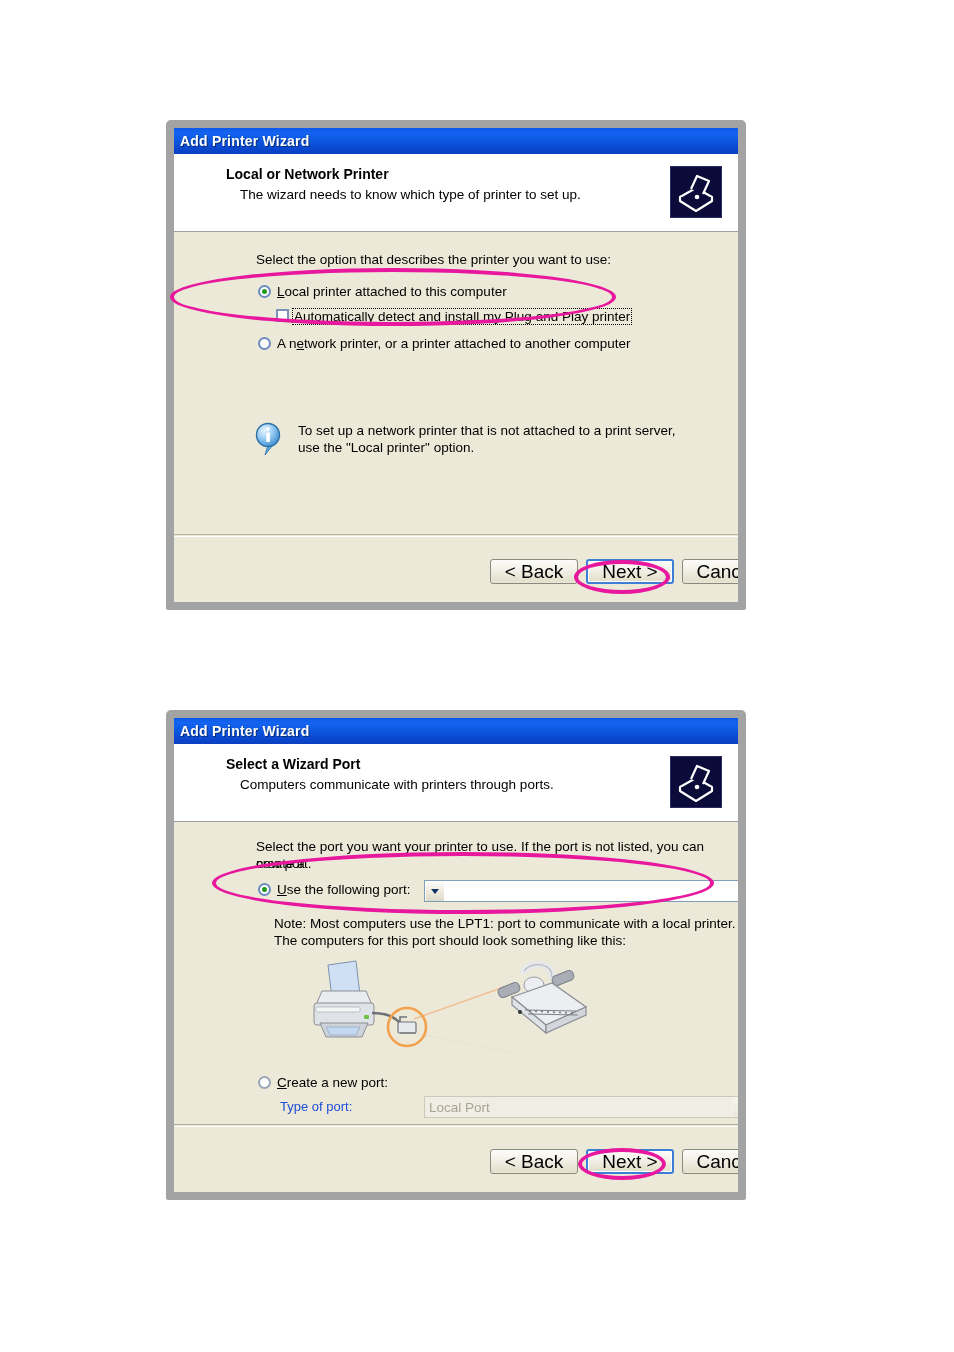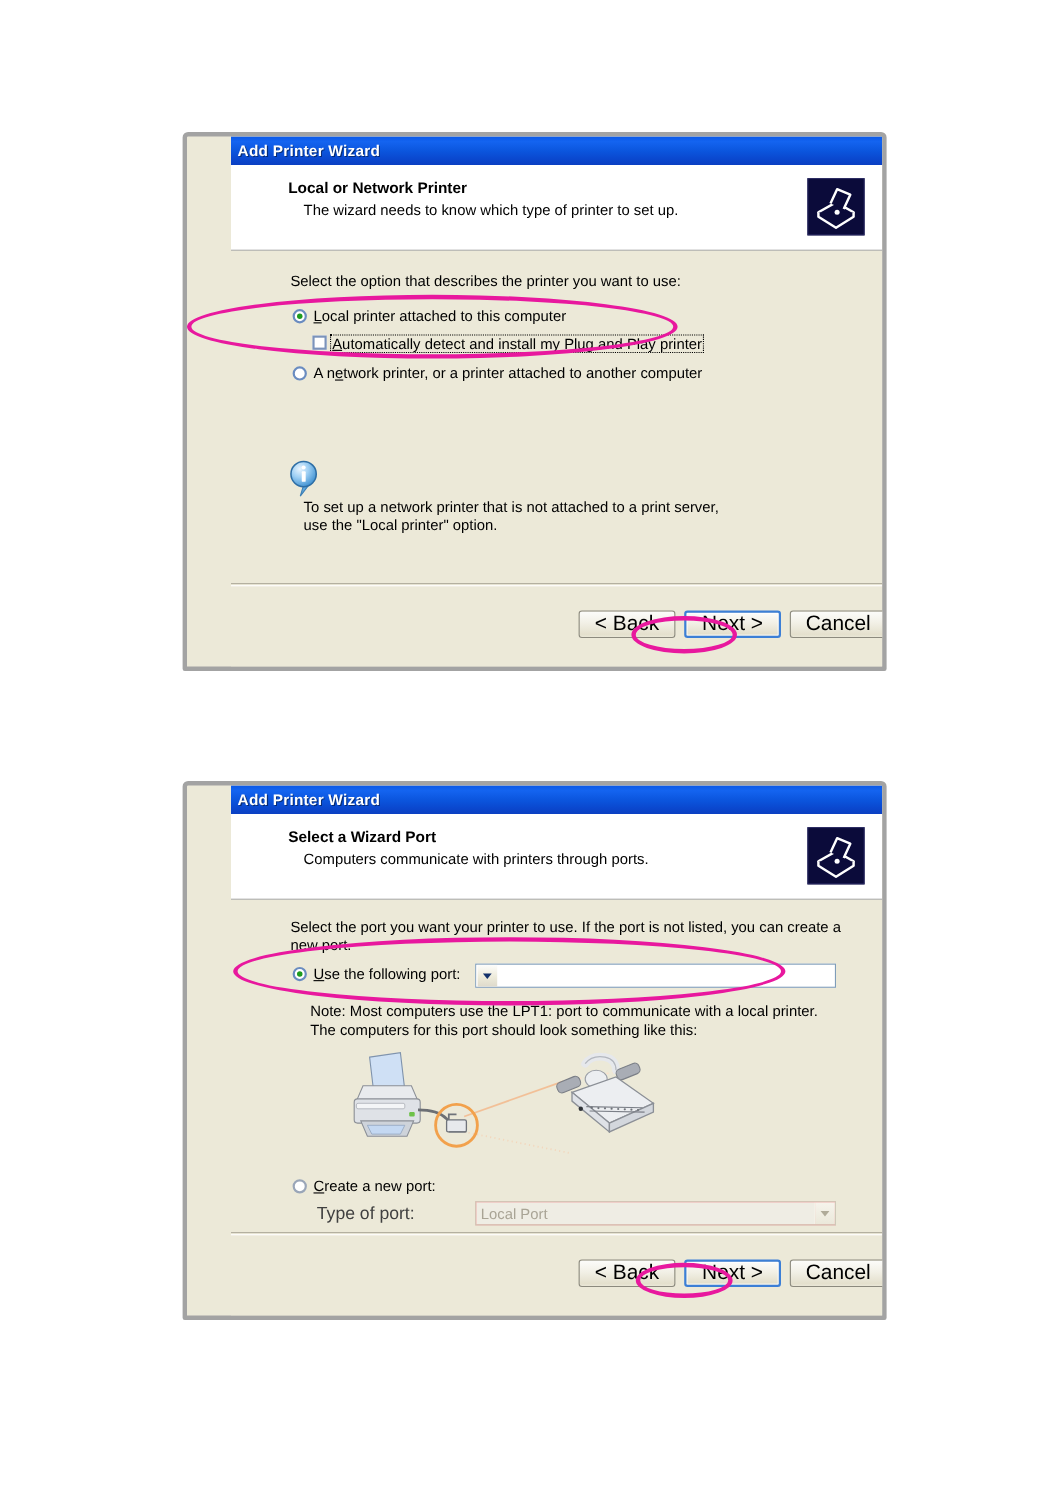--- a/index.html
+++ b/index.html
@@ -12,27 +12,26 @@
     width: 954px;
     height: 1352px;
     position: relative;
     font-family: "Liberation Sans", sans-serif;
     -webkit-font-smoothing: none;
   }
 
   
   .dialog {
     position: absolute;
-    width: 640px;
+    width: 580px;
     background: #ece9d8;
-    border: 4px solid #a3a3a3;
+    border: 8px solid #a3a3a3;
     border-radius: 5px 5px 2px 2px;
     box-sizing: border-box;
     overflow: hidden;
-    padding-left: 40px;
   }
   #dialog-1 { left: 166px; top: 120px; height: 490px; }
   #dialog-2 { left: 166px; top: 710px; height: 490px; }
 
   .titlebar {
     height: 26px;
     background: linear-gradient(to bottom,
         #0a58e8 0%, #1464f0 18%, #0b55dd 52%, #0a48cf 78%, #0b3fc2 100%);
     display: flex;
     align-items: center;
@@ -81,20 +80,21 @@
     border: 1px solid #2b2b64;
     box-sizing: border-box;
   }
 
   
   .body {
     position: relative;
     height: 302px;
     background: #ece9d8;
     box-sizing: border-box;
+    margin-left: 28px;
   }
   .footer {
     position: relative;
     height: 76px;
     background: #ece9d8;
     border-top: 1px solid #b4b0a0;
     box-sizing: border-box;
   }
   .footer::before{
     content:"";
@@ -150,21 +150,21 @@
     color: #000;
     white-space: nowrap;
     border: 1px dotted #000;
     padding: 0 1px;
     line-height: 15px;
   }
 
   u.acc { text-decoration: underline; }
 
   
-  .info-wrap { position: absolute; left: 22px; top: 200px; display: flex; flex-direction: column; }
+  .info-wrap { position: absolute; left: 22px; top: 200px; display: flex; }
   .info-icon {
     width: 30px; height: 34px; flex: 0 0 auto; position: relative;
   }
   .info-text { margin-left: 14px; font-size: 13.5px; line-height: 17px; color: #000; }
 
   
   .btn {
     position: absolute;
     width: 88px;
     height: 25px;
@@ -209,33 +209,33 @@
   }
   .combo-arrow {
     width: 18px;
     flex: 0 0 auto;
     background: linear-gradient(to bottom, #fdfdfc, #ece9d8 60%, #dedacb);
     border-left: 1px solid #ffffff;
     display: flex;
     align-items: center;
     justify-content: center;
   }
-  .combo.disabled { border: 1px solid #cdc9b8; background: #fca5a5; }
+  .combo.disabled { border: 1px solid #cdc9b8; background: #6d28d9; }
   .combo.disabled .combo-value {
     background: #efede4;
     color: #a9a495;
   }
   .combo.disabled .combo-arrow {
     background: linear-gradient(to bottom, #f6f4ec, #ebe8da);
     border-left: 1px solid #f3f1e8;
   }
   .chev { width: 0; height: 0; border-left: 4px solid transparent; border-right: 4px solid transparent; border-top: 5px solid #13316b; }
   .chev.dim { border-top-color: #b0ab99; }
 
-  .lbl-dim { position: absolute; font-size: 16px; color: #404040; }
+  .lbl-dim { position: absolute; font-size: 13px; color: #1d4ed8; }
 
   
   .ellipse {
     position: absolute;
     border: 4px solid #e8189e;
     border-radius: 50%;
     box-sizing: border-box;
     pointer-events: none;
   }
 

